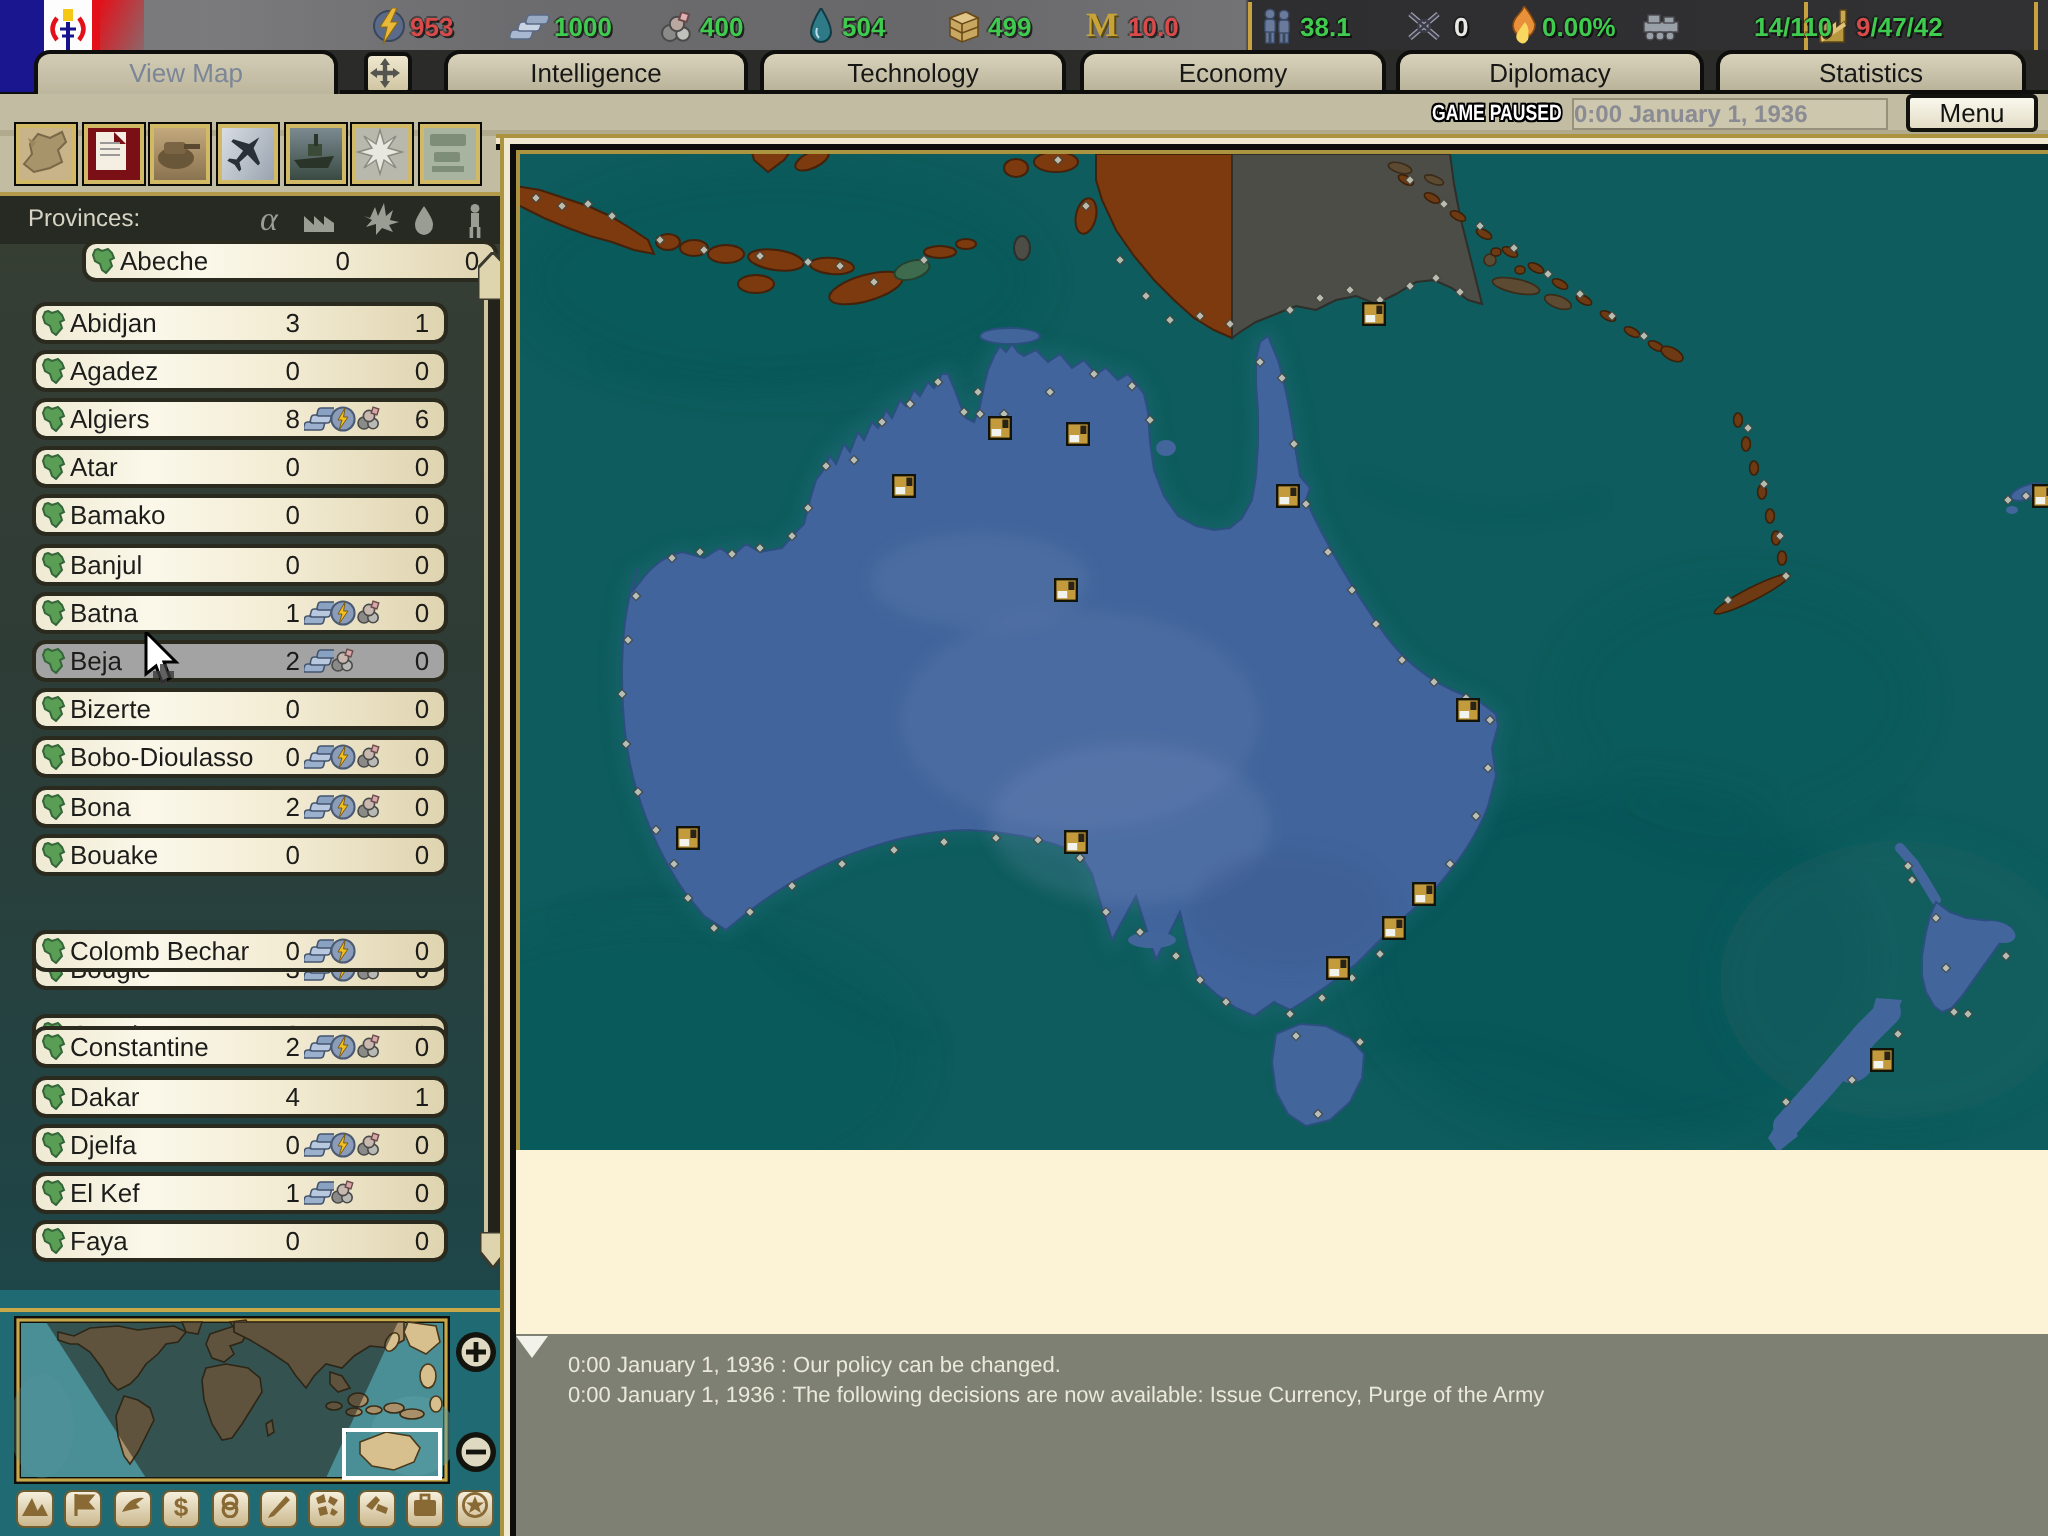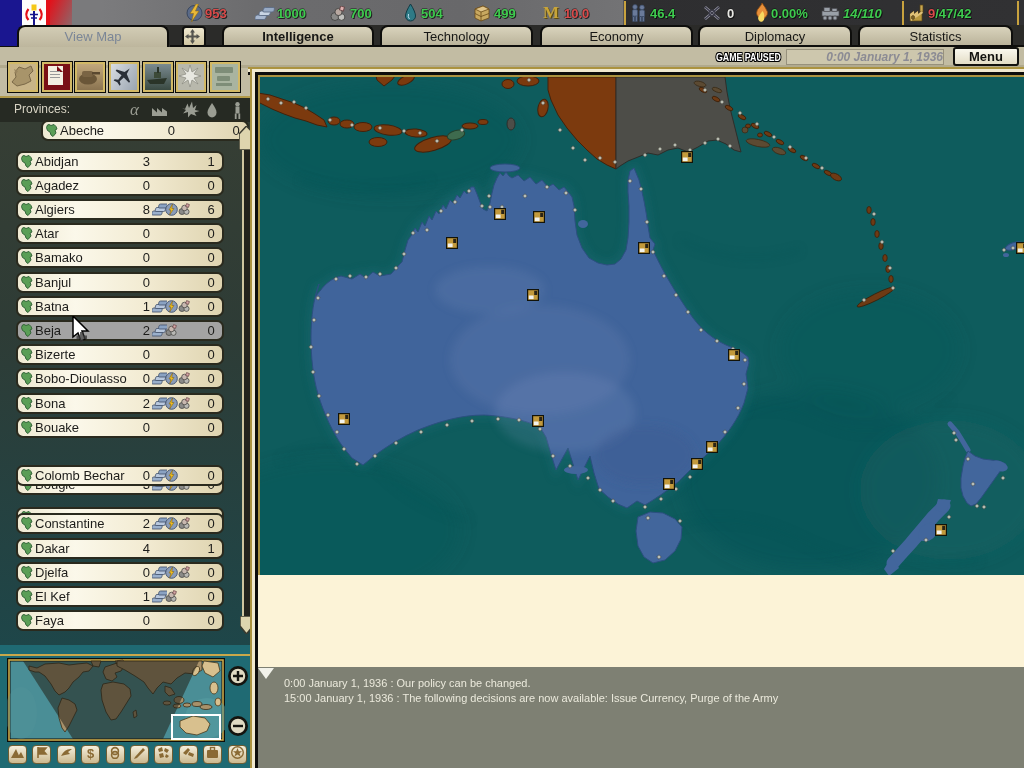--- a/index.html
+++ b/index.html
@@ -117,49 +117,49 @@
 <svg class="abs" style="left:908px;top:4px;" width="19" height="18">
     <g stroke="#5a4416" stroke-width="0.7">
       <rect x="12" y="1" width="3" height="7" fill="#c8a850"></rect>
       <path d="M2,17 v-7 l4,-3 v3 l4,-3 v3 l4,-3 v10 z" fill="#b8983e"></path>
       <path d="M2,10 l4,-3 v3 l4,-3 v3 l4,-3 l1,2 -12,8 z" fill="#e0c278" stroke="none"></path>
       <ellipse cx="5" cy="13.5" rx="1.6" ry="2" fill="#7a6228"></ellipse>
     </g>
   </svg>
 <div class="abs num red" style="left:205px;top:6px;">953</div>
 <div class="abs num grn" style="left:277px;top:6px;">1000</div>
-<div class="abs num grn" style="left:350px;top:6px;">700</div>
+<div class="abs num grn" style="left:350px;top:6px;">400</div>
 <div class="abs num grn" style="left:421px;top:6px;">504</div>
 <div class="abs num grn" style="left:494px;top:6px;">499</div>
 <div class="abs num red" style="left:564px;top:6px;">10.0</div>
-<div class="abs num grn" style="left:650px;top:6px;">46.4</div>
+<div class="abs num grn" style="left:650px;top:6px;">38.1</div>
 <div class="abs num" style="left:727px;top:6px;color:#e8e8e4;">0</div>
 <div class="abs num grn" style="left:771px;top:6px;">0.00%</div>
-<div class="abs num grn" style="left:843px;top:6px;font-style:italic;">14/110</div>
+<div class="abs num grn" style="left:877px;top:6px;">14/110</div>
 <div class="abs num" style="left:928px;top:6px;"><span class="red">9</span><span class="grn">/47/42</span></div>
 <div class="tab" style="left:17px;width:148px;background:linear-gradient(#d2ccb5,#bdb69d);color:#7b8697;">View Map</div>
 <div class="abs" style="left:182px;top:26px;width:20px;height:18px;background:linear-gradient(#efe8cf,#cfc4a0);border:2px solid #10100e;border-radius:4px;"></div>
 <svg class="abs" style="left:185px;top:29px;" width="15" height="15" viewBox="0 0 15 15">
  <path d="M7.5,0 L10,3.5 H8.6 V6.4 H11.5 V5 L15,7.5 L11.5,10 V8.6 H8.6 V11.5 H10 L7.5,15 L5,11.5 H6.4 V8.6 H3.5 V10 L0,7.5 L3.5,5 V6.4 H6.4 V3.5 H5 Z" fill="#55554f"></path>
 </svg>
-<div class="tab" style="left:222px;width:148px;font-weight:bold;">Intelligence</div>
+<div class="tab" style="left:222px;width:148px;">Intelligence</div>
 <div class="tab" style="left:380px;width:149px;">Technology</div>
 <div class="tab" style="left:540px;width:149px;">Economy</div>
 <div class="tab" style="left:698px;width:150px;">Diplomacy</div>
 <div class="tab" style="left:858px;width:151px;">Statistics</div>
 <div class="abs" style="left:170px;top:45px;width:854px;height:2px;background:#0e0e0c;"></div>
 <div class="abs" style="left:0;top:46px;width:17px;height:2px;background:#0e0e0c;"></div>
 <div class="abs" style="left:0;top:47px;width:1024px;height:21px;background:#c2bca3;"></div>
 <div class="abs" style="left:0;top:65px;width:1024px;height:3px;background:#b1aa8d;"></div>
 <div class="abs" style="left:716px;top:51px;font-size:11px;font-weight:bold;color:#fff;letter-spacing:0px;transform:scaleX(0.8);transform-origin:0 0;
  text-shadow:-1px 0 #000,1px 0 #000,0 -1px #000,0 1px #000,1px 1px #000,-1px -1px #000,1px -1px #000,-1px 1px #000;">GAME PAUSED</div>
 <div class="abs" style="left:786px;top:49px;width:156px;height:14px;background:#cdc7ad;border:1px solid #97917c;
- text-align:right;font-size:12px;font-weight:bold;color:#8b8b94;line-height:14px;font-style:italic;">0:00 January 1, 1936</div>
+ text-align:left;font-size:12px;font-weight:bold;color:#8b8b94;line-height:14px;">0:00 January 1, 1936</div>
 <div class="abs" style="left:953px;top:47px;width:62px;height:15px;background:linear-gradient(#faf8ee,#e3ddc6);border:2px solid #12120f;border-radius:3px;
- text-align:center;font-size:13px;font-weight:bold;color:#131310;line-height:15px;">Menu</div>
+ text-align:center;font-size:13px;font-weight:normal;color:#131310;line-height:15px;">Menu</div>
 <div class="abs" style="left:0;top:68px;width:250px;height:28px;background:#c2bca3;"></div>
 <div class="mbtn" style="left:8px;">
     <div style="width:100%;height:100%;background:#c8b488;position:relative;overflow:hidden;"><svg width="24" height="24">
         <path d="M2,18 L6,13 L5,8 L9,3 L15,5 L21,2 L23,7 L19,11 L21,17 L15,20 L7,22 Z" fill="#a8946a" stroke="#7a6848" stroke-width="1"></path>
         <path d="M4,5 L8,7 L6,10 Z" fill="#9a8660"></path>
       </svg></div>
   </div>
 <div class="mbtn" style="left:42px;">
     <div style="width:100%;height:100%;background:#7a1016;position:relative;">
       <div style="position:absolute;left:4px;top:2px;width:15px;height:19px;background:#f4efe2;"></div>
@@ -947,19 +947,19 @@
       <rect x="1.8" y="6.5" width="4.8" height="3.6" fill="#f3f3ee"></rect>
       <rect x="7.2" y="1.8" width="3" height="4.2" fill="#2a2416"></rect>
     </g>
   </svg>
 <div class="abs" style="left:258px;top:575px;width:766px;height:92px;background:#fcf3d7;"></div>
 <div class="abs" style="left:258px;top:667px;width:766px;height:101px;background:#7e8073;"></div>
 <svg class="abs" style="left:258px;top:668px;" width="16" height="11">
     <polygon points="0,0 16,0 8,11" fill="#f2f2ea"></polygon>
   </svg>
 <div class="abs" style="left:284px;top:677px;font-size:11px;color:#ebe9dc;">0:00 January 1, 1936 : Our policy can be changed.</div>
-<div class="abs" style="left:284px;top:692px;font-size:11px;color:#ebe9dc;">15:00 January 1, 1936 : The following decisions are now available: Issue Currency, Purge of the Army</div>
+<div class="abs" style="left:284px;top:692px;font-size:11px;color:#ebe9dc;">0:00 January 1, 1936 : The following decisions are now available: Issue Currency, Purge of the Army</div>
 
 <svg class="abs" style="left:72px;top:316px;" width="22" height="30" viewBox="0 0 22 30">
  <polygon points="1,0 1,21 6,17 9,25 13,23 10,15 16,15" fill="#fff" stroke="#000" stroke-width="1.5"></polygon>
  <g transform="translate(4,16)">
       <path d="M4,0 h3.5 v3.5 h3.5 v3.5 h-3.5 v3.5 h-3.5 v-3.5 H0.5 v-3.5 h3.5 z" fill="#3a3a3a" opacity="0.8"></path>
     </g>
 </svg>
 </body></html>

